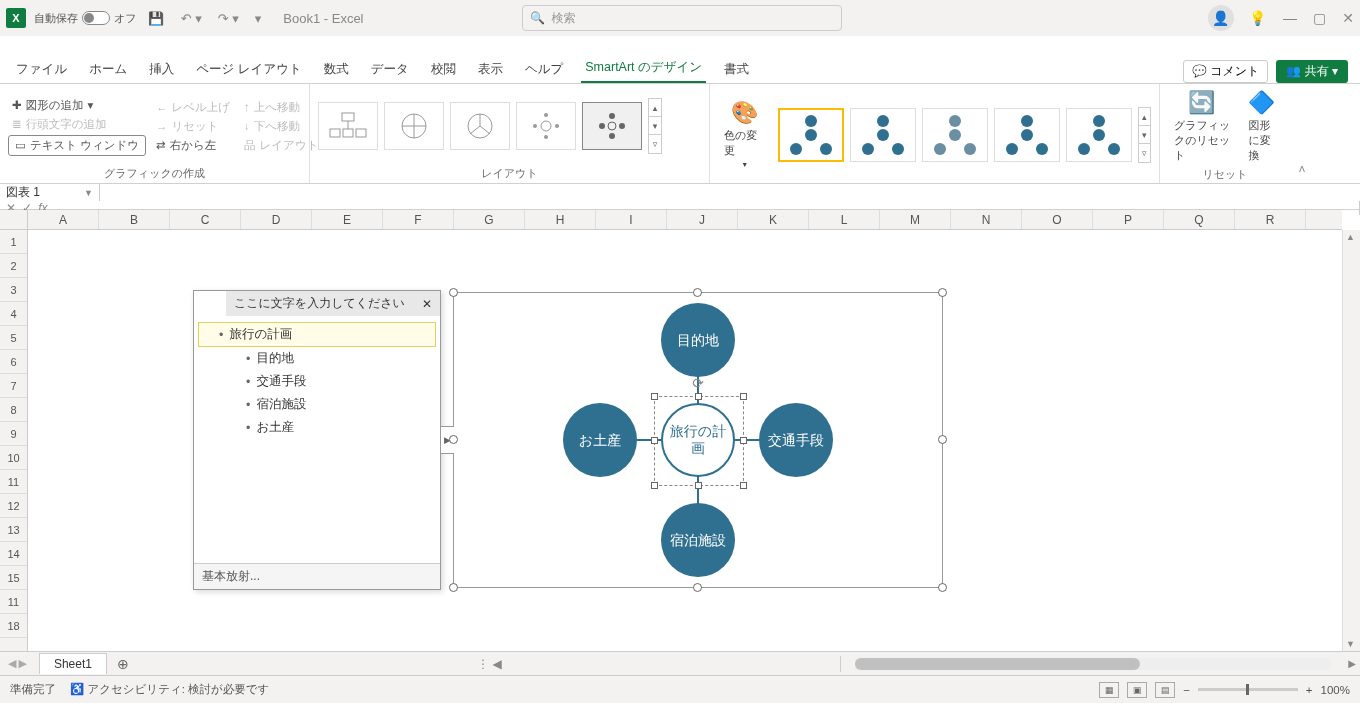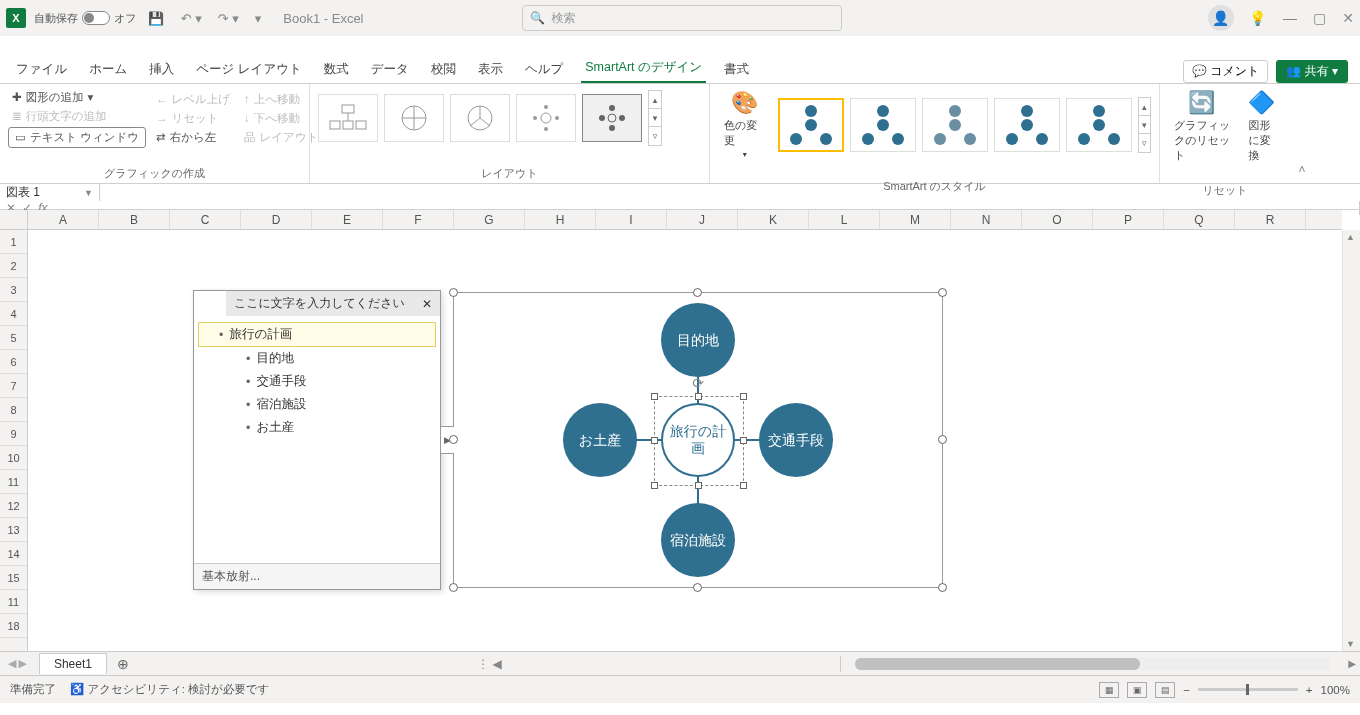--- a/index.html
+++ b/index.html
@@ -22,21 +22,21 @@
 .tab { padding: 5px 4px; color: #444; cursor: pointer; }
 .tab.active { color: #107c41; border-bottom: 2px solid #107c41; font-weight: 500; }
 .tabs-right { margin-left: auto; display: flex; gap: 8px; }
 .btn-comment { border: 1px solid #ccc; border-radius: 3px; padding: 2px 8px; font-size: 12px; background: #fff; }
 .btn-share { background: #107c41; color: #fff; border-radius: 3px; padding: 3px 10px; font-size: 12px; border: none; }
 
 
 .ribbon { height: 100px; background: #fff; border-bottom: 1px solid #d0d0d0; display: flex; }
 .rgroup { border-right: 1px solid #e0e0e0; padding: 4px 8px 2px; display: flex; flex-direction: column; }
 .rgroup-body { flex: 1; display: flex; align-items: center; gap: 6px; }
-.rgroup-label { text-align: center; font-size: 11px; color: #666; padding-top: 2px; margin-top: 16px; }
+.rgroup-label { text-align: center; font-size: 11px; color: #666; padding-top: 2px; }
 .rcol { display: flex; flex-direction: column; gap: 2px; }
 .rbtn { display: flex; align-items: center; gap: 4px; font-size: 11.5px; color: #555; padding: 1px 4px; white-space: nowrap; }
 .rbtn.disabled { color: #bbb; }
 .textwin-btn { border: 1px solid #888; border-radius: 3px; padding: 2px 6px; }
 .layout-thumb { width: 60px; height: 48px; border: 1px solid #ddd; display: flex; align-items: center; justify-content: center; color: #999; background: #fff; }
 .layout-thumb.selected { border: 1px solid #888; background: #f0f0f0; }
 .style-thumb { width: 70px; height: 54px; border: 1px solid #ddd; display: flex; align-items: center; justify-content: center; background: #fff; }
 .style-thumb.selected { border: 1px solid #fbbc04; box-shadow: 0 0 0 1px #fbbc04 inset; }
 .style-dots { position: relative; width: 50px; height: 40px; }
 .dot { position: absolute; width: 12px; height: 12px; border-radius: 50%; background: #2f6f8f; }
@@ -273,21 +273,20 @@
             <div class="dot bl"></div>
             <div class="dot br"></div>
           </div>
         </div>
       <div class="spinner">
           <div>▴</div>
           <div>▾</div>
           <div>▿</div>
         </div>
     </div>
-    <div class="rgroup-label">SmartArt のスタイル</div>
   </div>
 
   <div class="rgroup" style="width:130px;border-right:none">
     <div class="rgroup-body">
       <div class="bigbtn">
           <span class="ic">🔄</span>
           <span>グラフィックのリセット</span>
         </div>
       <div class="bigbtn">
           <span class="ic">🔷</span>

